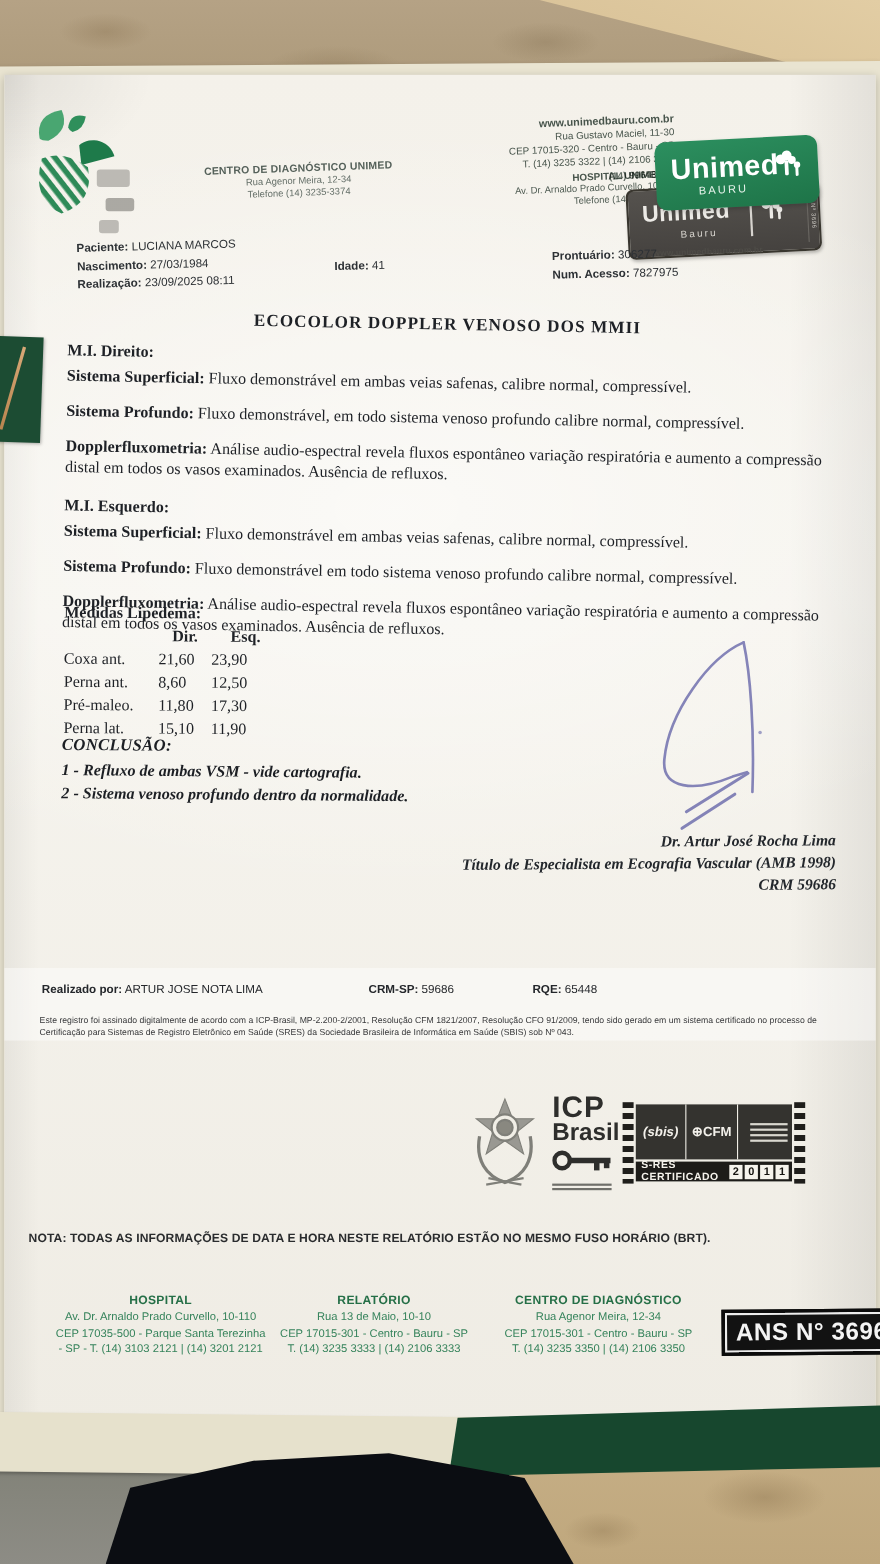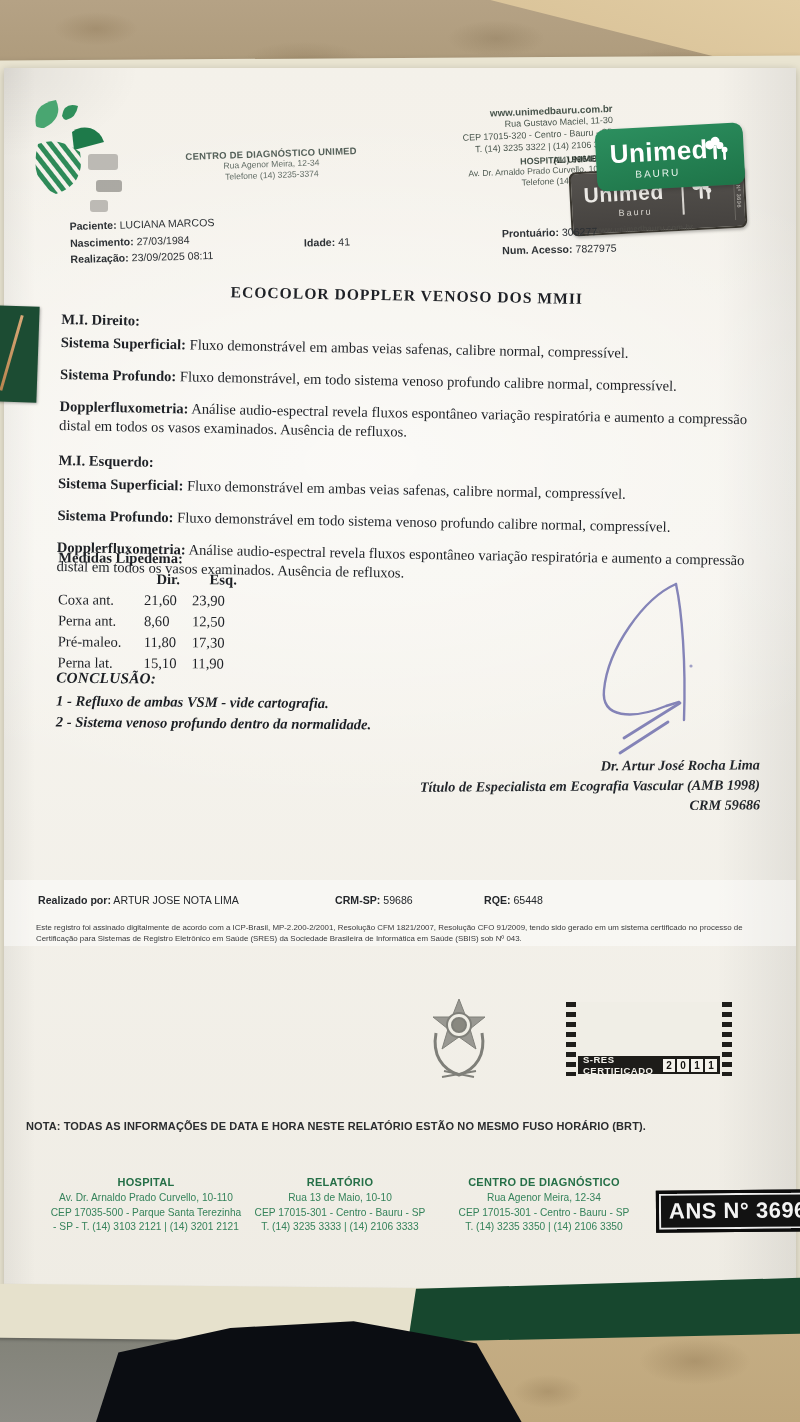--- a/index.html
+++ b/index.html
@@ -333,24 +333,54 @@
     <svg class="coat" width="70" height="92" viewBox="0 0 70 92">
       <g stroke="#6c6c66" fill="none" stroke-width="2">
         <path d="M35 6 L42 24 L61 24 L46 36 L52 56 L35 44 L18 56 L24 36 L9 24 L28 24 Z" fill="#8a8a84" stroke-width="1"></path>
         <circle cx="35" cy="32" r="12" fill="#f0eee6"></circle>
         <circle cx="35" cy="32" r="7" fill="#77776f"></circle>
         <path d="M12 40 C8 62 18 76 35 82 C52 76 62 62 58 40" stroke-width="3"></path>
         <path d="M20 78 L50 84 M18 84 L52 78" stroke-width="2"></path>
       </g>
     </svg>
 
+    <div class="icp">
+      <div class="t1">ICP</div>
+      <div class="t2">Brasil</div>
+      <svg width="56" height="26" viewBox="0 0 56 26" style="margin-top:3px;">
+        <g fill="#2e2e2c">
+          <circle cx="9" cy="12" r="7" fill="none" stroke="#2e2e2c" stroke-width="4"></circle>
+          <rect x="15" y="9.5" width="38" height="5"></rect>
+          <rect x="38" y="13" width="5" height="8"></rect>
+          <rect x="47" y="13" width="5" height="6"></rect>
+        </g>
+      </svg>
+      <div class="cap">
+          <i></i>
+          <i></i>
+        </div>
+    </div>
 
     <div class="sbis">
       <div class="perf l"></div>
       <div class="perf r"></div>
+      <div class="panel">
+        <div class="cell">
+            <span class="sbis-t">(sbis)</span>
+          </div>
+        <div class="cell">
+            <span class="cfm-t"><span>⊕</span><span>CFM</span></span>
+          </div>
+        <div class="cell">
+          <div class="tiny"></div>
+            <div class="tiny"></div>
+            <div class="tiny"></div>
+            <div class="tiny"></div>
+        </div>
+      </div>
       <div class="band">
         <span class="sres">S-RES CERTIFICADO</span>
         <span class="yr">
           <span>2</span>
           <span>0</span>
           <span>1</span>
           <span>1</span>
         </span>
       </div>
     </div>

